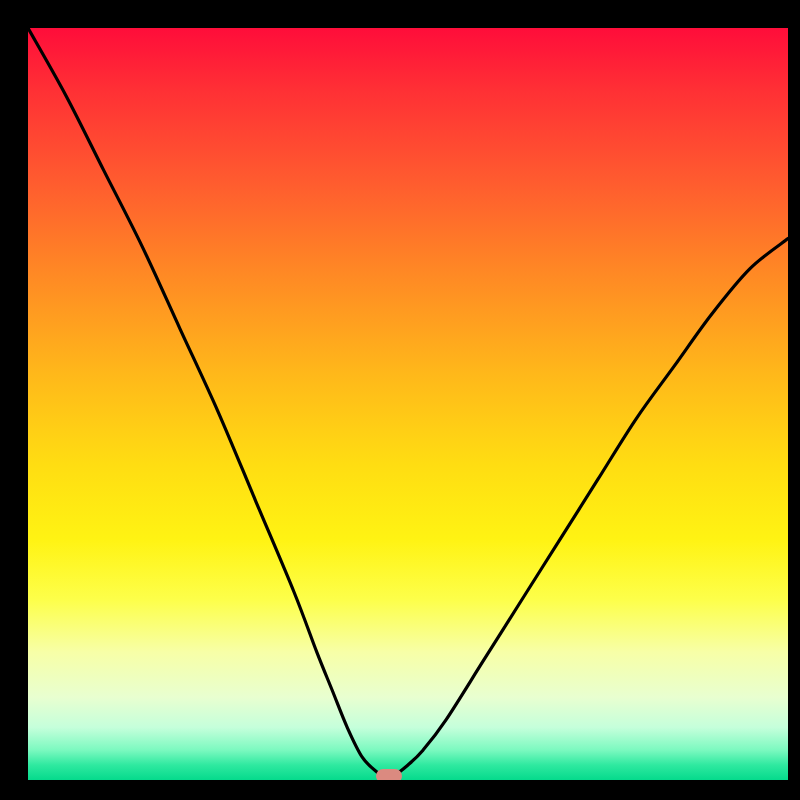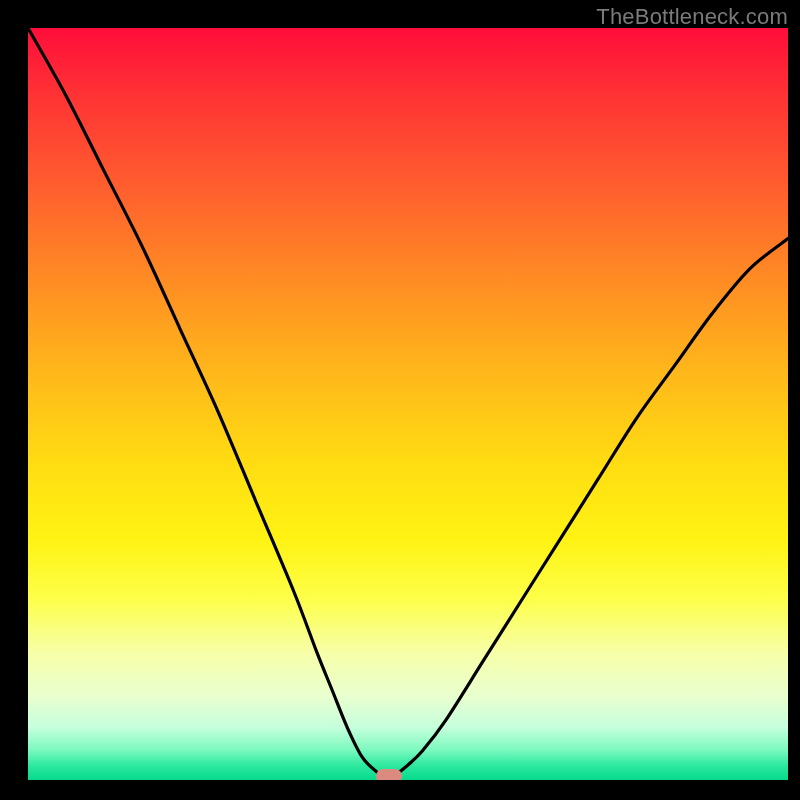--- a/index.html
+++ b/index.html
@@ -70,21 +70,20 @@
     background: #db8a80;
     transform: translate(-50%, -50%);
     z-index: 3;
   }
 </style>
 </head>
 <body>
 
 <div class="frame">
 
-  <div class="watermark">TheBottleneck.com</div>
 
   <div class="plot">
     <div class="gradient"></div>
 
     <svg class="curve" viewBox="0 0 760 752" preserveAspectRatio="none">
       <path fill="none" stroke="#000000" stroke-width="3.2" stroke-linecap="round" d="M 0.00 0.00 C 6.33 11.28, 25.33 43.87, 38.00 67.68 C 50.67 91.49, 63.33 117.81, 76.00 142.88 C 88.67 167.95, 101.33 191.76, 114.00 218.08 C 126.67 244.40, 139.33 273.23, 152.00 300.80 C 164.67 328.37, 177.33 354.69, 190.00 383.52 C 202.67 412.35, 215.33 443.68, 228.00 473.76 C 240.67 503.84, 255.87 538.93, 266.00 564.00 C 276.13 589.07, 282.47 607.87, 288.80 624.16 C 295.13 640.45, 298.93 649.23, 304.00 661.76 C 309.07 674.29, 314.13 688.08, 319.20 699.36 C 324.27 710.64, 329.33 721.92, 334.40 729.44 C 339.47 736.96, 345.80 741.35, 349.60 744.48 C 353.40 747.61, 354.67 747.61, 357.20 748.24 C 359.73 748.87, 361.00 750.12, 364.80 748.24 C 368.60 746.36, 374.93 741.35, 380.00 736.96 C 385.07 732.57, 388.87 729.44, 395.20 721.92 C 401.53 714.40, 407.87 706.88, 418.00 691.84 C 428.13 676.80, 443.33 651.73, 456.00 631.68 C 468.67 611.63, 481.33 591.57, 494.00 571.52 C 506.67 551.47, 519.33 531.41, 532.00 511.36 C 544.67 491.31, 557.33 471.25, 570.00 451.20 C 582.67 431.15, 595.33 409.84, 608.00 391.04 C 620.67 372.24, 633.33 355.95, 646.00 338.40 C 658.67 320.85, 671.33 302.05, 684.00 285.76 C 696.67 269.47, 709.33 253.17, 722.00 240.64 C 734.67 228.11, 753.67 215.57, 760.00 210.56"></path>
     </svg>
 
     <div class="marker" style="left: 361px; top: 748.24px; background: rgb(219, 138, 128);"></div>
   </div>

